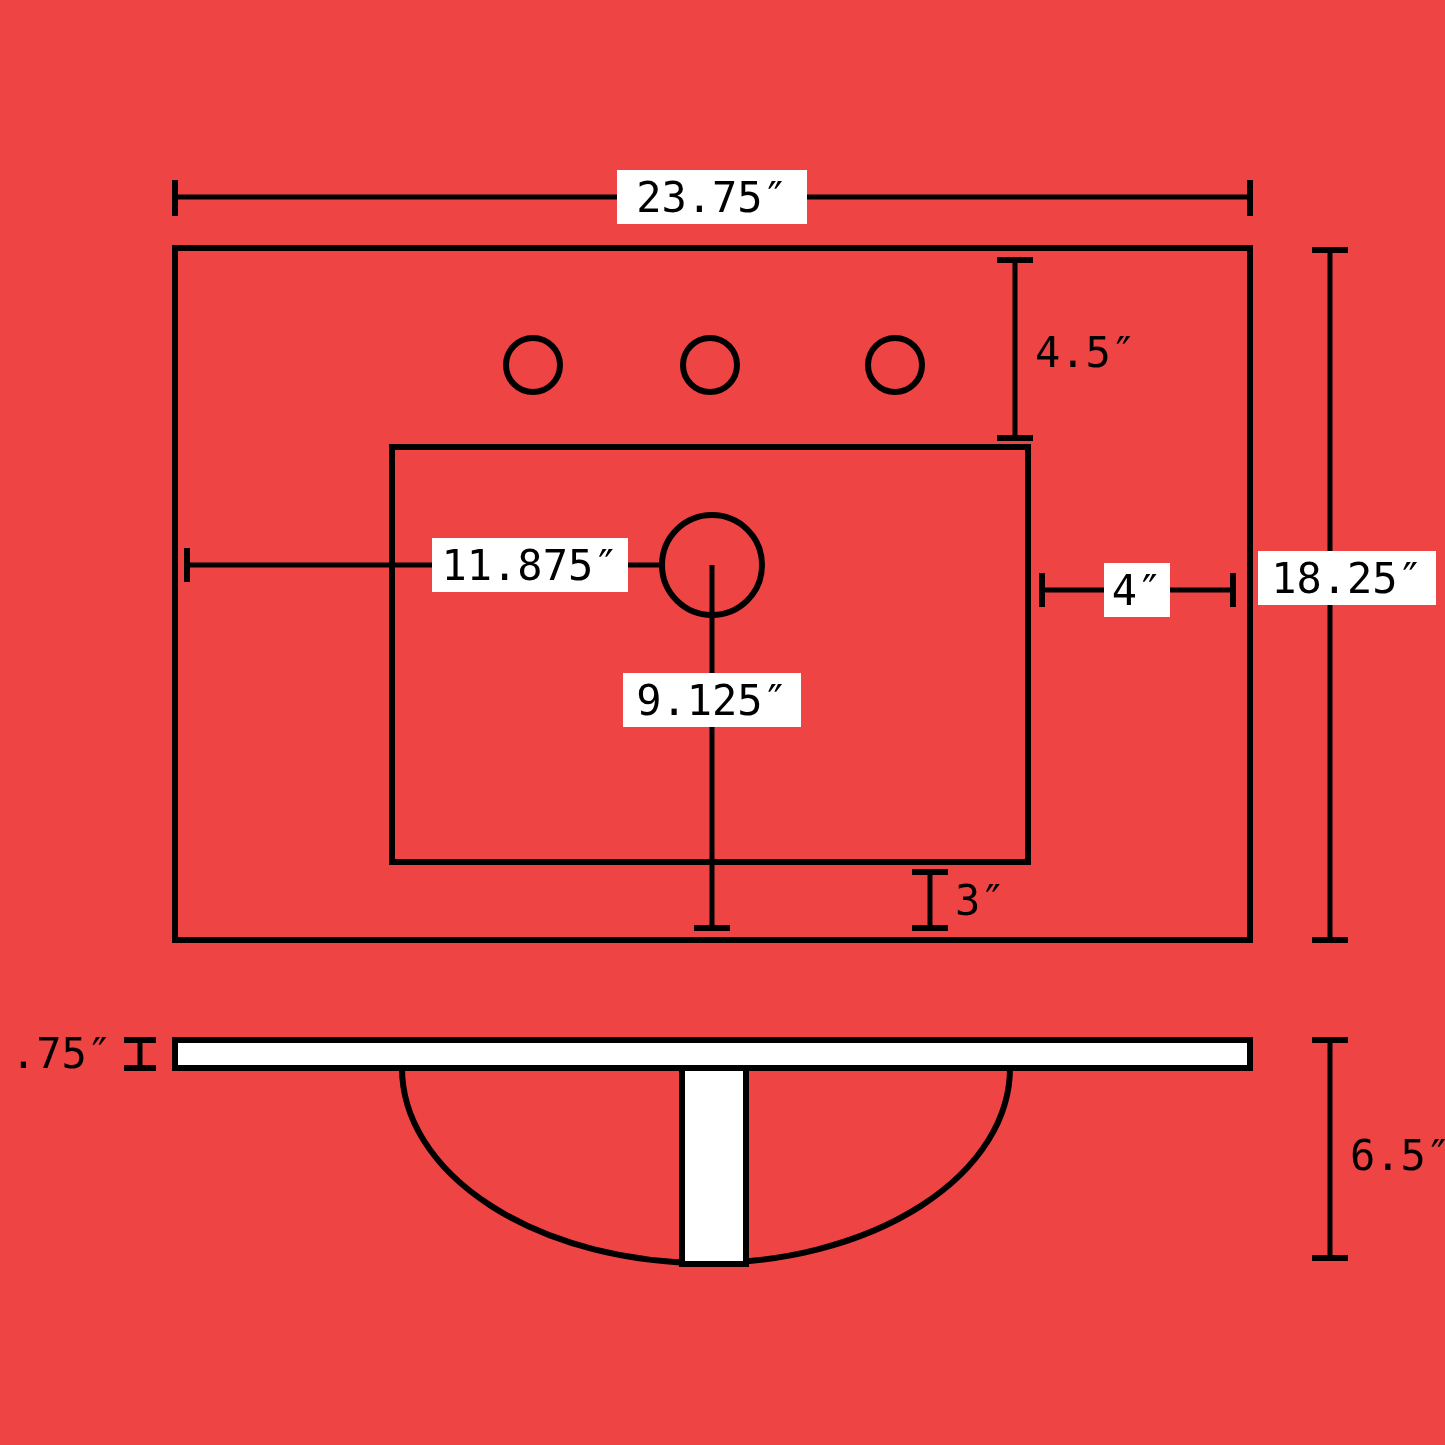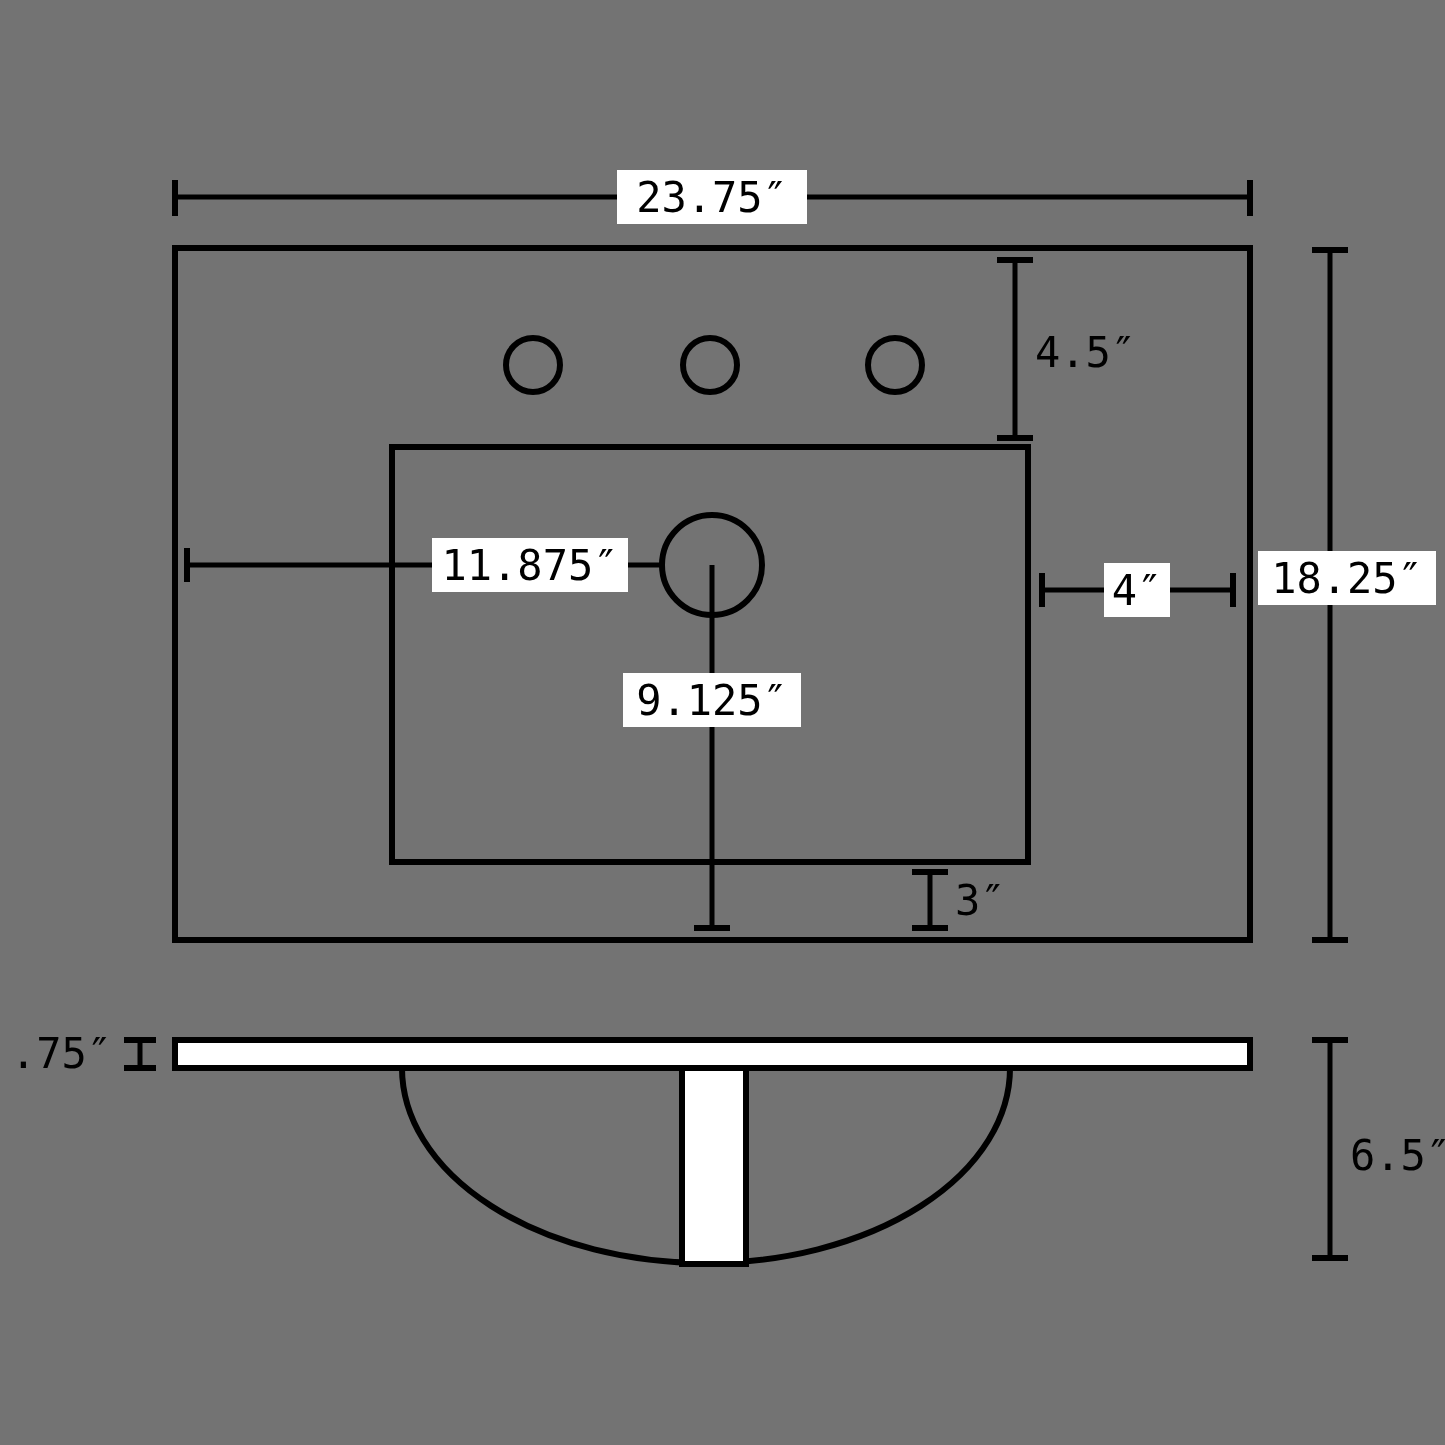--- a/index.html
+++ b/index.html
@@ -4,21 +4,21 @@
 <style>
   html, body {
     margin: 0;
     padding: 0;
     background: #ffffff;
   }
   .canvas {
     width: 1445px;
     height: 1445px;
     position: relative;
-    background: #737373;
+    background: #ef4444;
     overflow: hidden;
   }
   svg { display: block; }
   .dim-text {
     font-family: "DejaVu Sans Mono", "Liberation Mono", monospace;
     font-size: 42px;
     fill: #000000;
     letter-spacing: 0px;
   }
   .outline {

